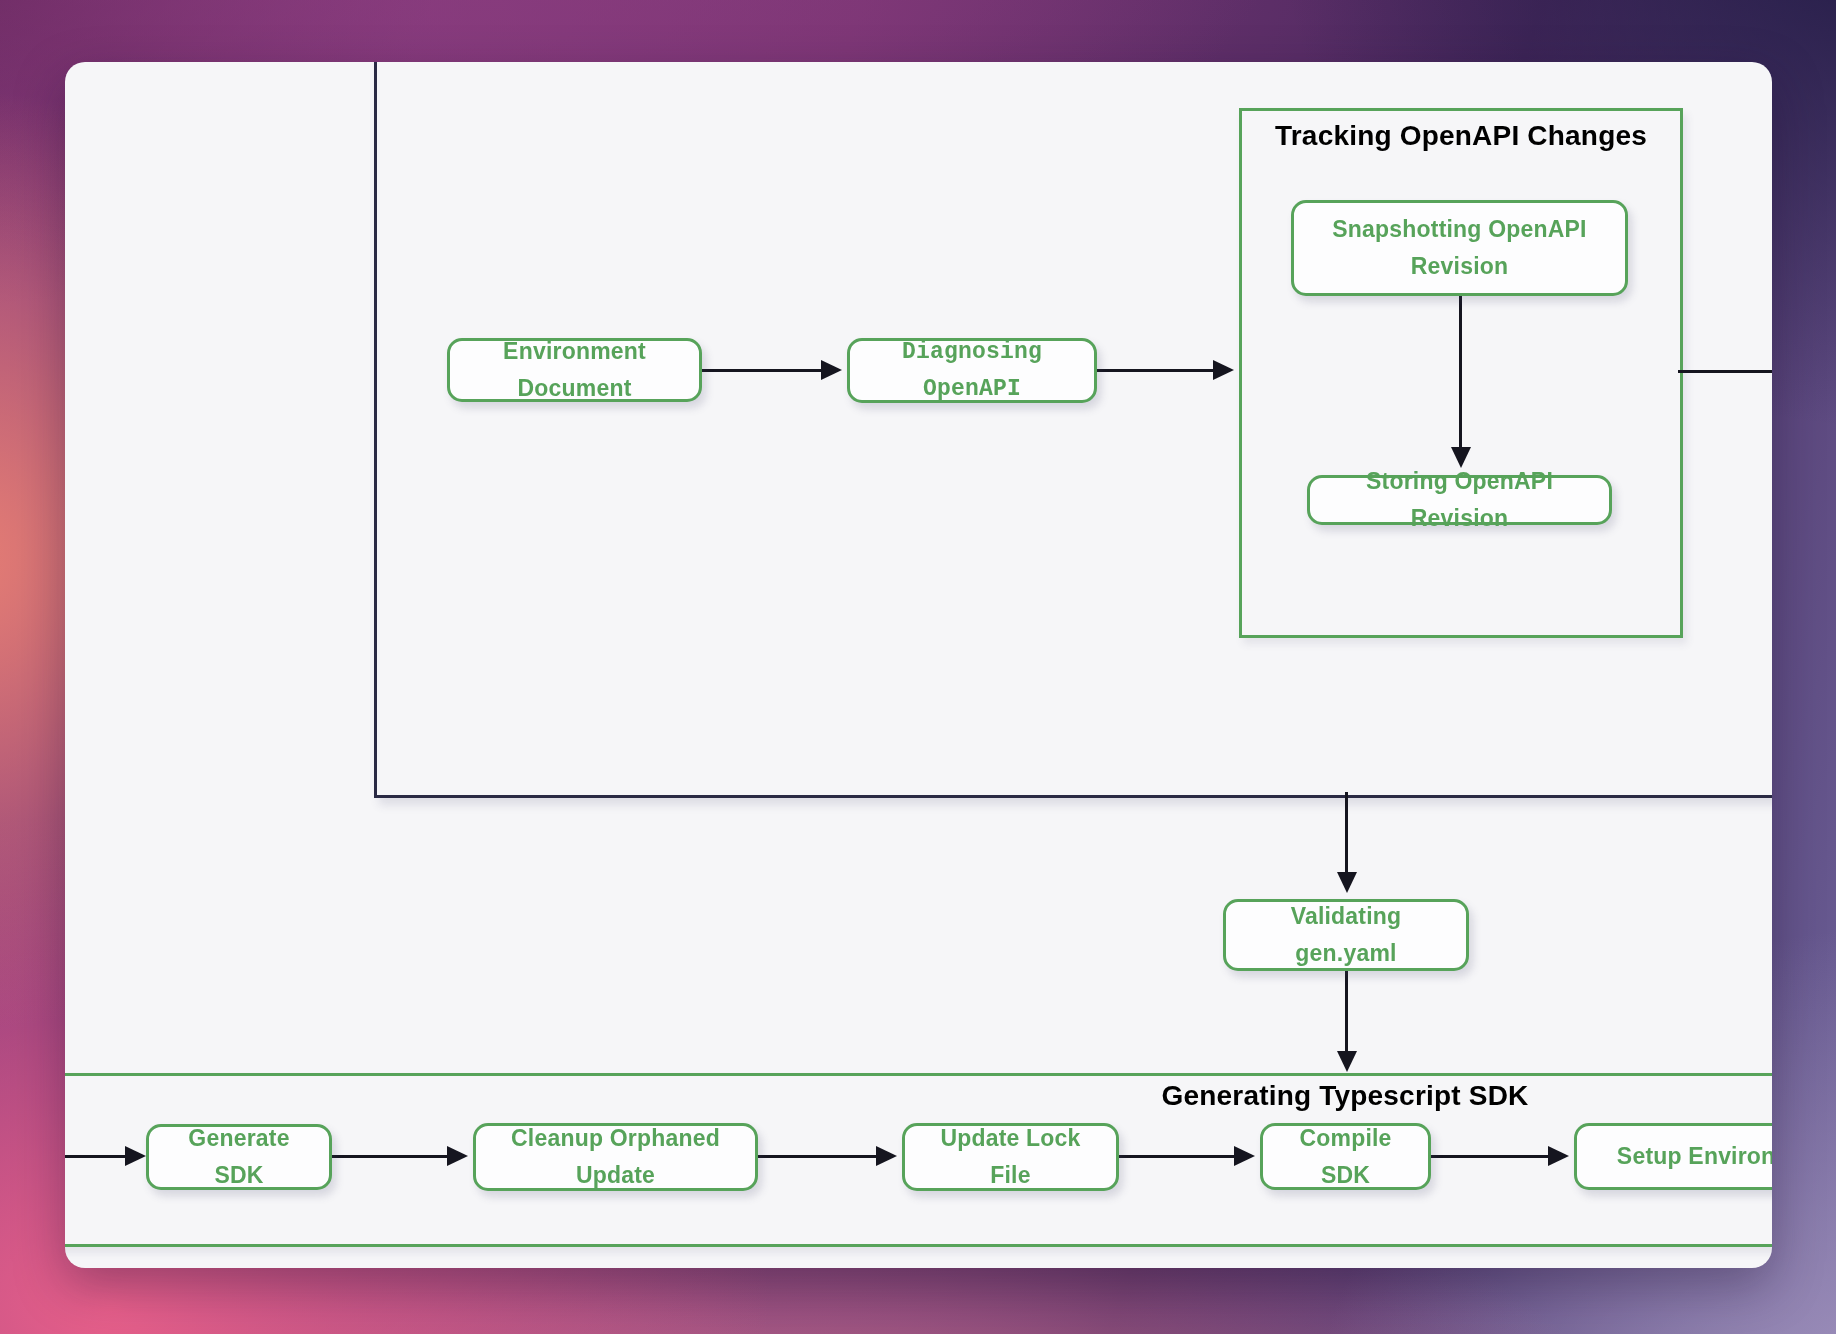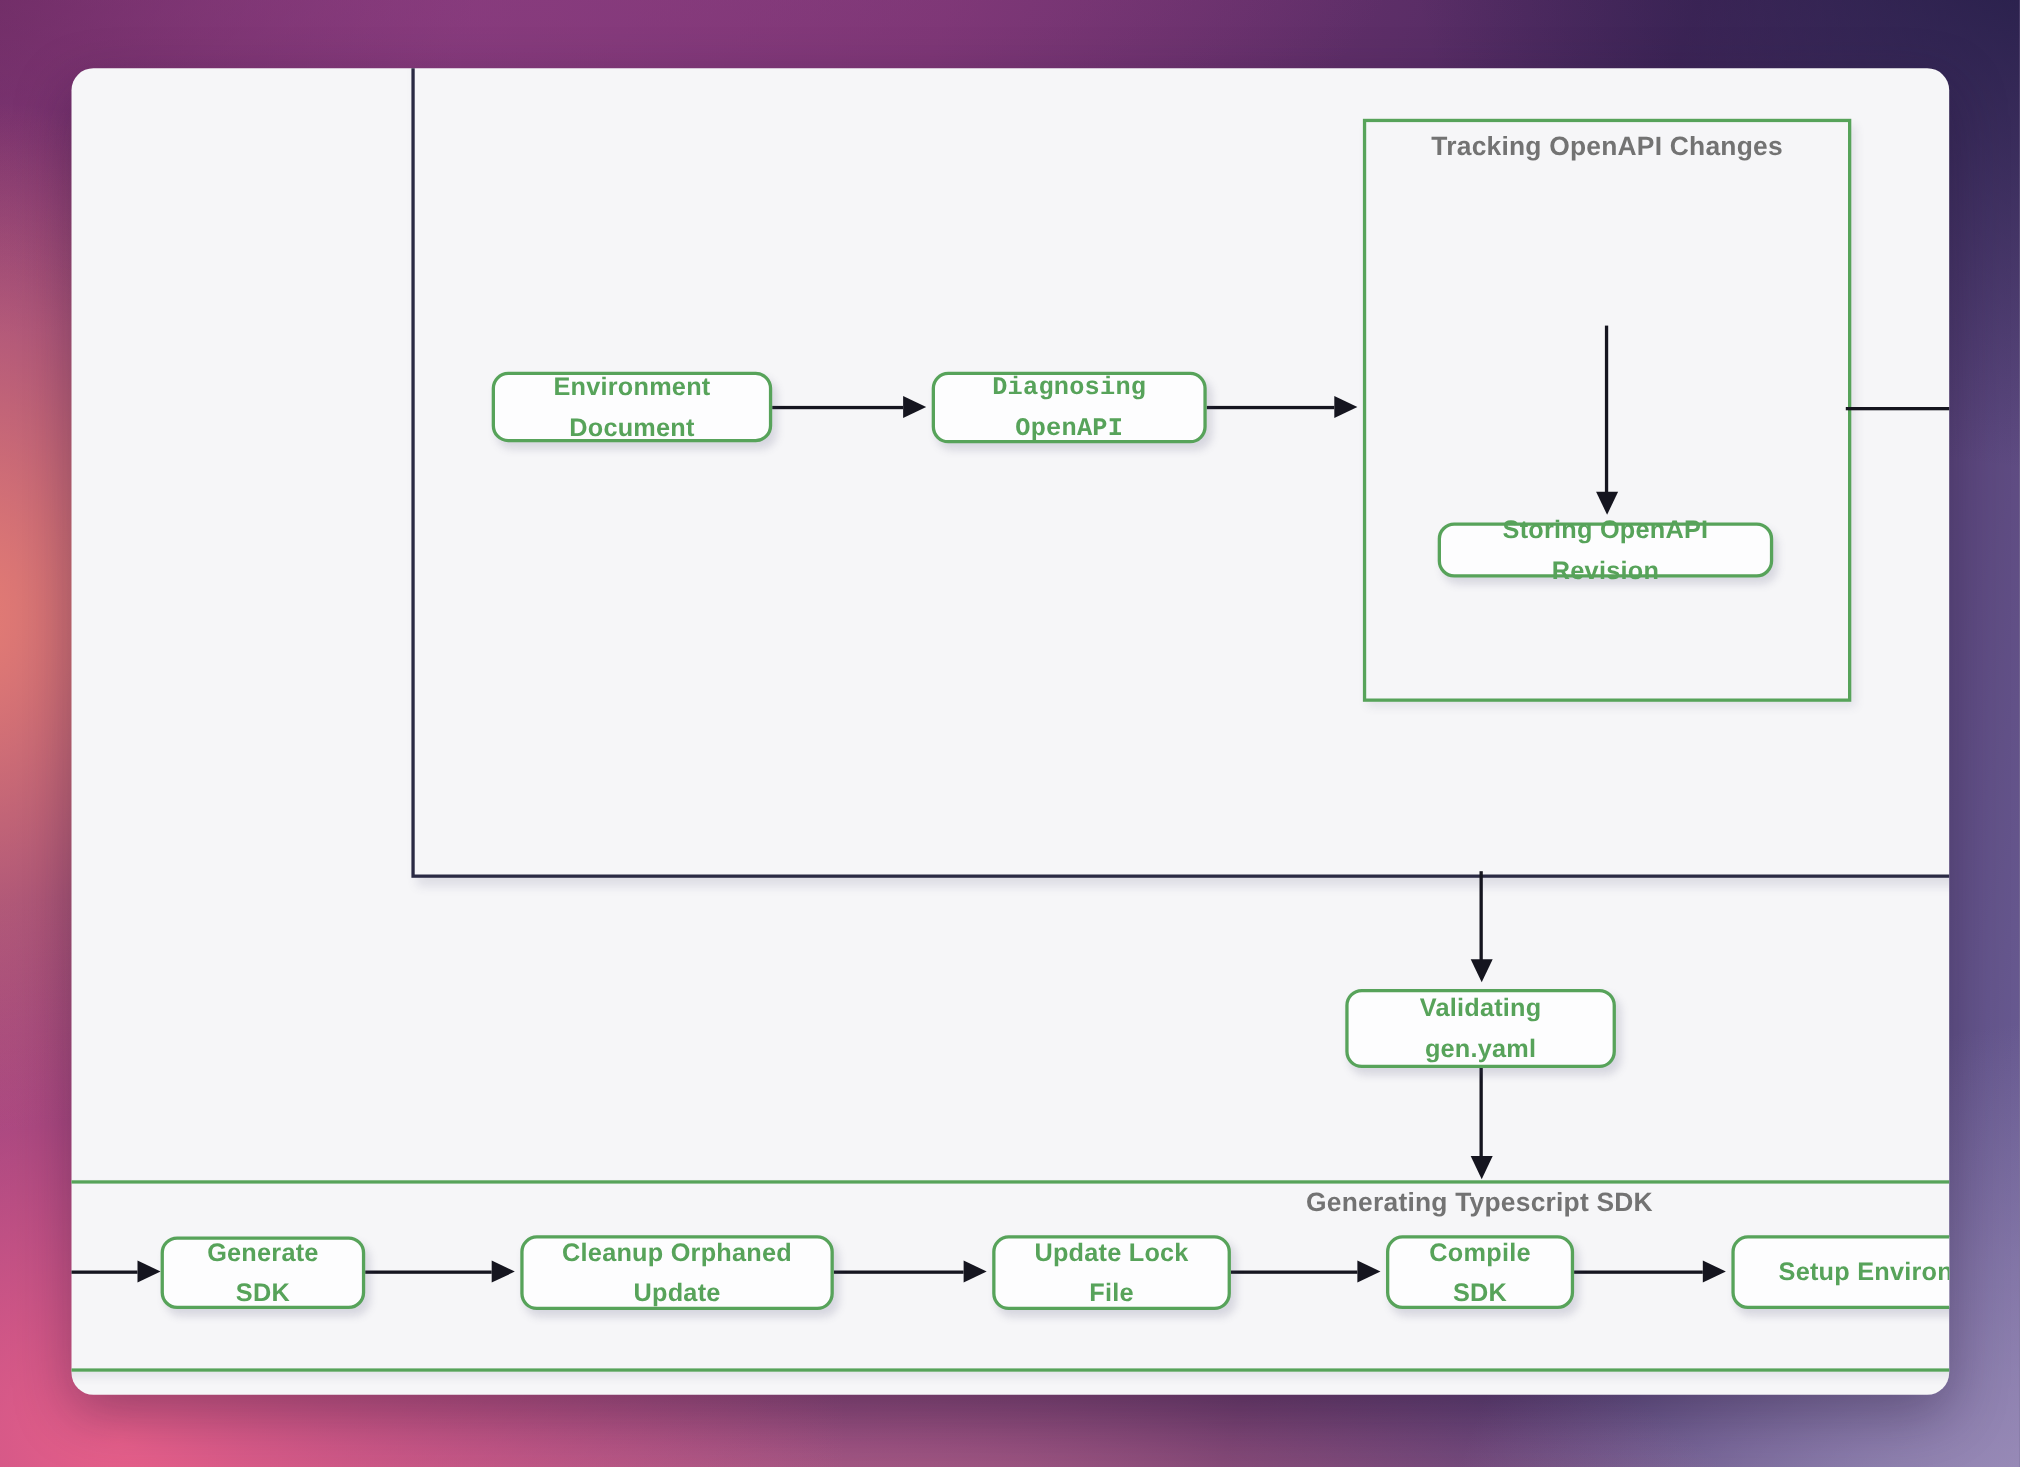--- a/index.html
+++ b/index.html
@@ -24,21 +24,21 @@
   }
   .cluster-black{
     position:absolute;border:3px solid #2a2a44;background:transparent;
     box-shadow:5px 7px 9px rgba(70,70,110,.14);
   }
   .cluster-green{
     position:absolute;border:3px solid #57a35a;background:transparent;
     box-shadow:4px 6px 8px rgba(70,70,110,.10);
   }
   .cluster-title{
-    color:#737373;font-size:24px;font-weight:700;text-align:center;
+    color:#000000;font-size:28px;font-weight:700;text-align:center;
     letter-spacing:.2px;white-space:nowrap;
   }
   .node{
     position:absolute;background:#fdfdfe;border:3px solid #57a35a;border-radius:15px;
     display:flex;align-items:center;justify-content:center;text-align:center;
     color:#57a35a;font-size:23px;font-weight:700;line-height:1.6;
     box-shadow:4px 6px 8px rgba(70,70,110,.18);
     padding:0 14px;box-sizing:border-box;letter-spacing:.2px;
   }
   .edge{position:absolute;background:#15151f;}
@@ -94,20 +94,21 @@
   <div class="edge h" style="left:1054px;top:1093px;width:115px;"></div>
   <div class="arrow-right" style="left:1169px;top:1084px;"></div>
 
   <div class="edge h" style="left:1366px;top:1093px;width:117px;"></div>
   <div class="arrow-right" style="left:1483px;top:1084px;"></div>
 
   <div class="node" style="left:382px;top:276px;width:255px;height:64px;">Environment Document</div>
 
   <div class="node" style="left:782px;top:276px;width:250px;height:65px;font-family:Liberation Mono, monospace;">Diagnosing OpenAPI</div>
 
+  <div class="node" style="left:1226px;top:138px;width:337px;height:96px;">Snapshotting OpenAPI Revision</div>
 
   <div class="node" style="left:1242px;top:413px;width:305px;height:50px;">Storing OpenAPI Revision</div>
 
   <div class="node" style="left:1158px;top:837px;width:246px;height:72px;">Validating gen.yaml</div>
 
   <div class="node" style="left:81px;top:1062px;width:186px;height:66px;">Generate SDK</div>
 
   <div class="node" style="left:408px;top:1061px;width:285px;height:68px;">Cleanup Orphaned Update</div>
 
   <div class="node" style="left:837px;top:1061px;width:217px;height:68px;">Update Lock File</div>

